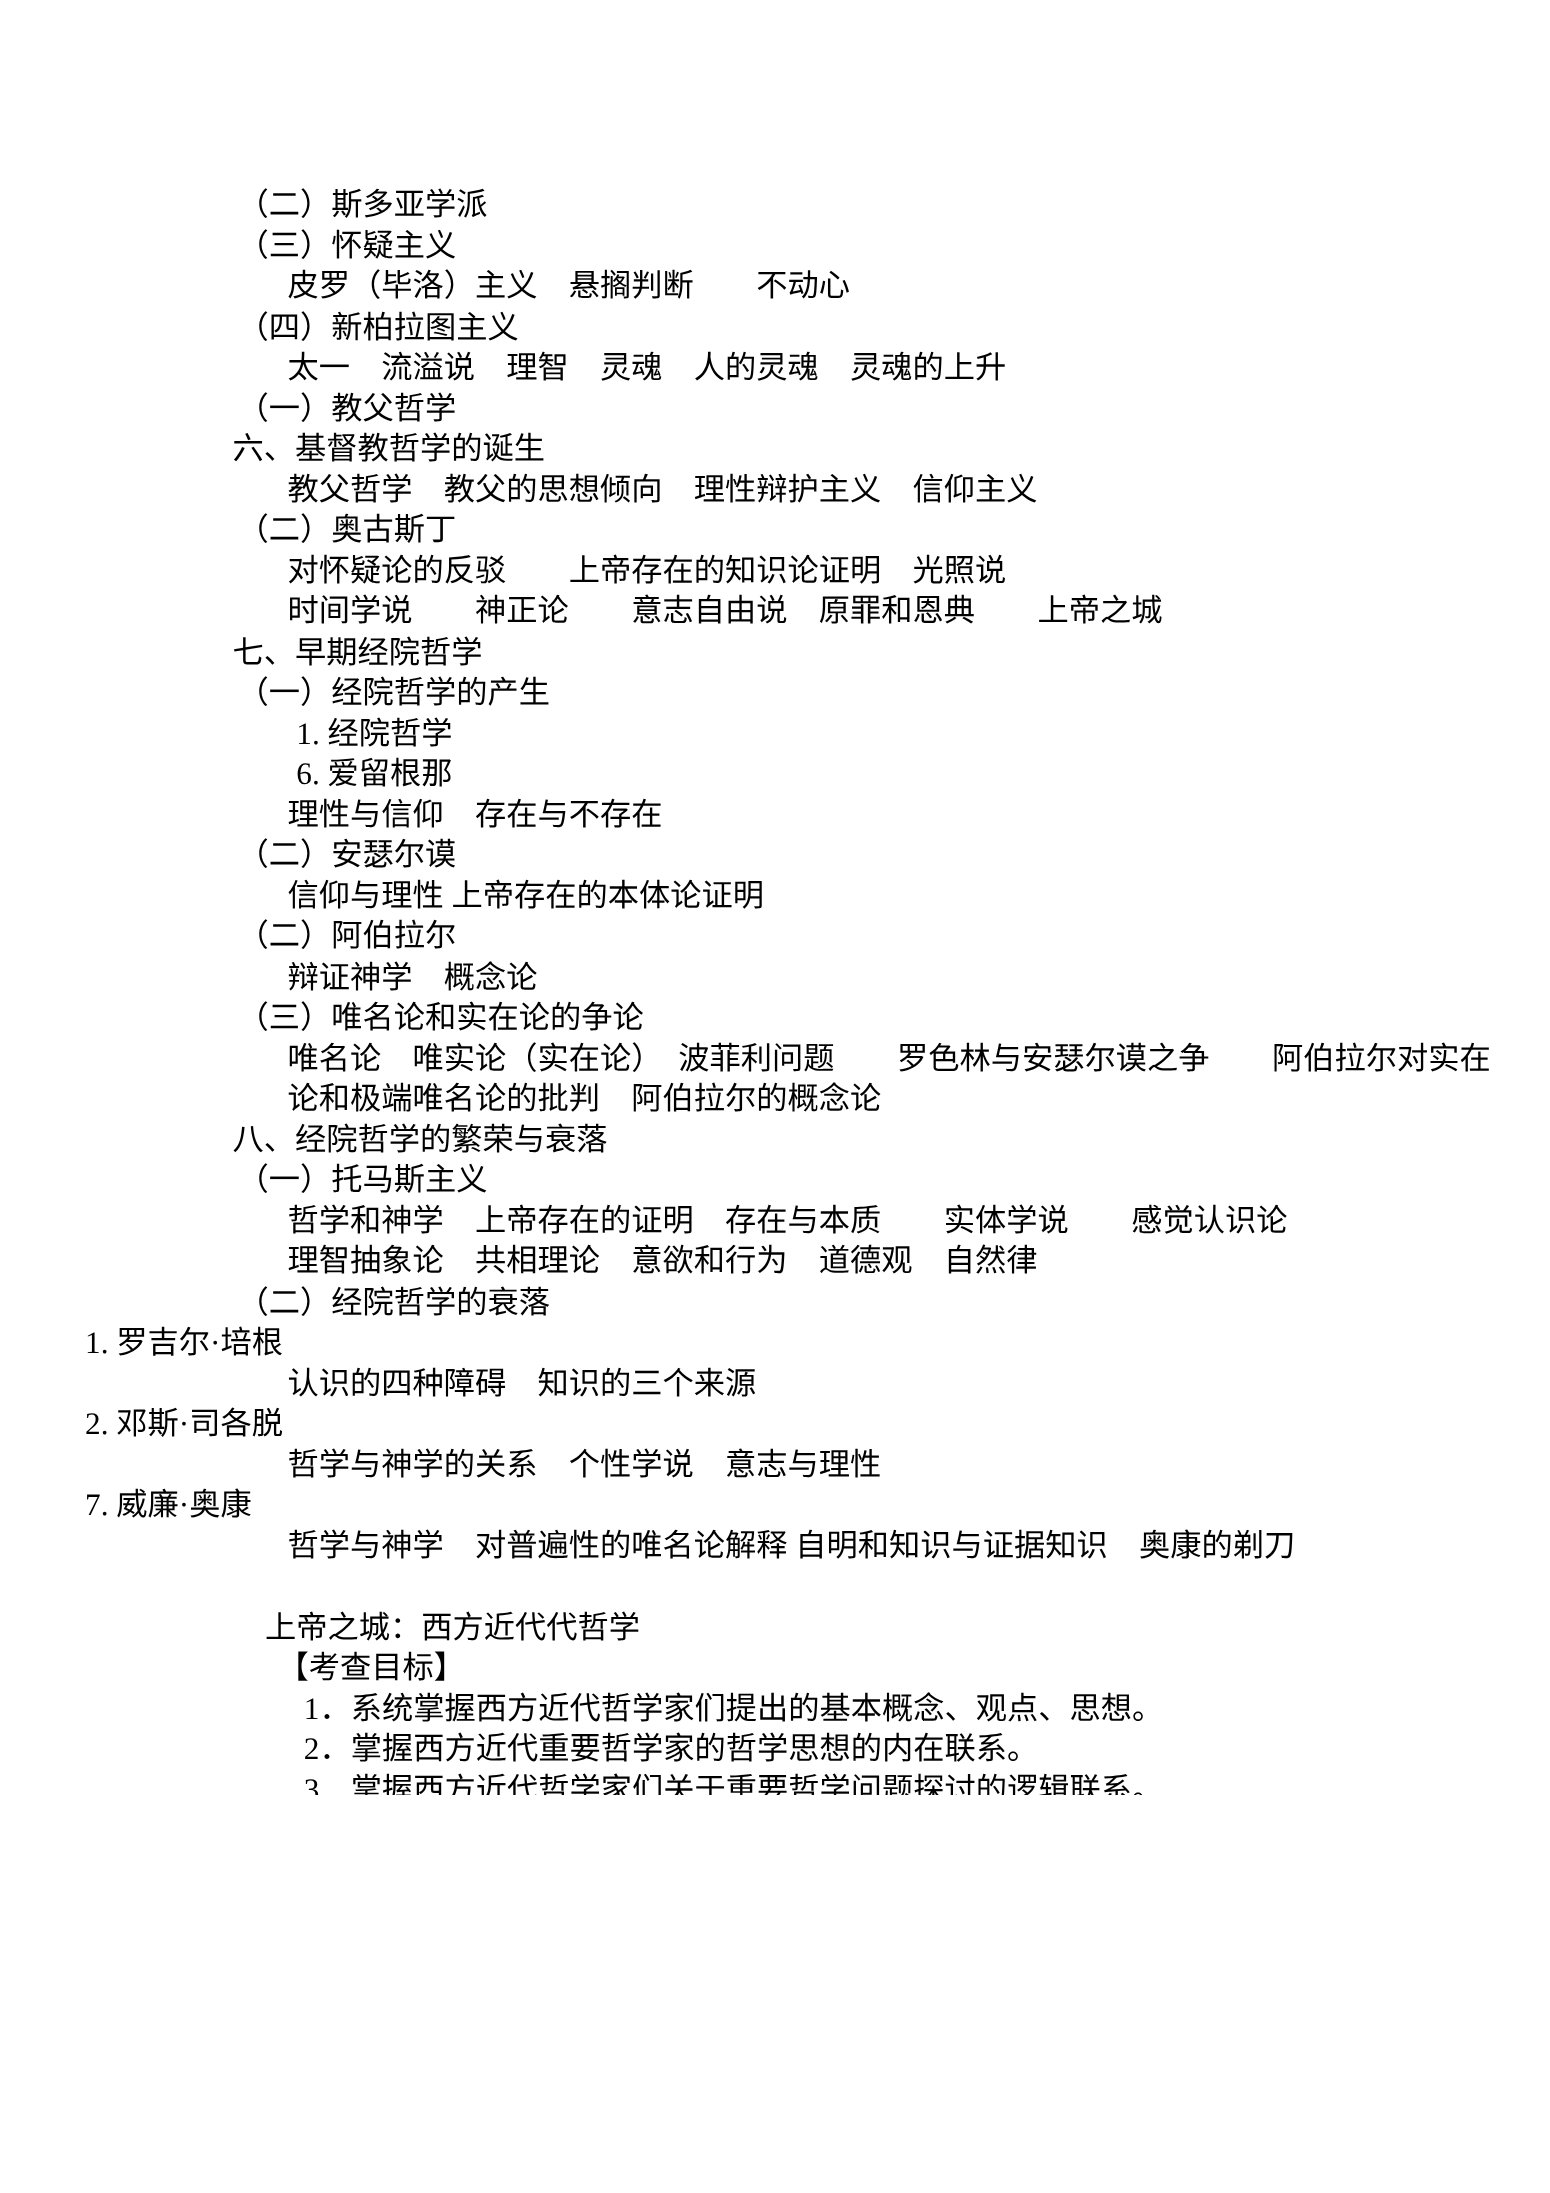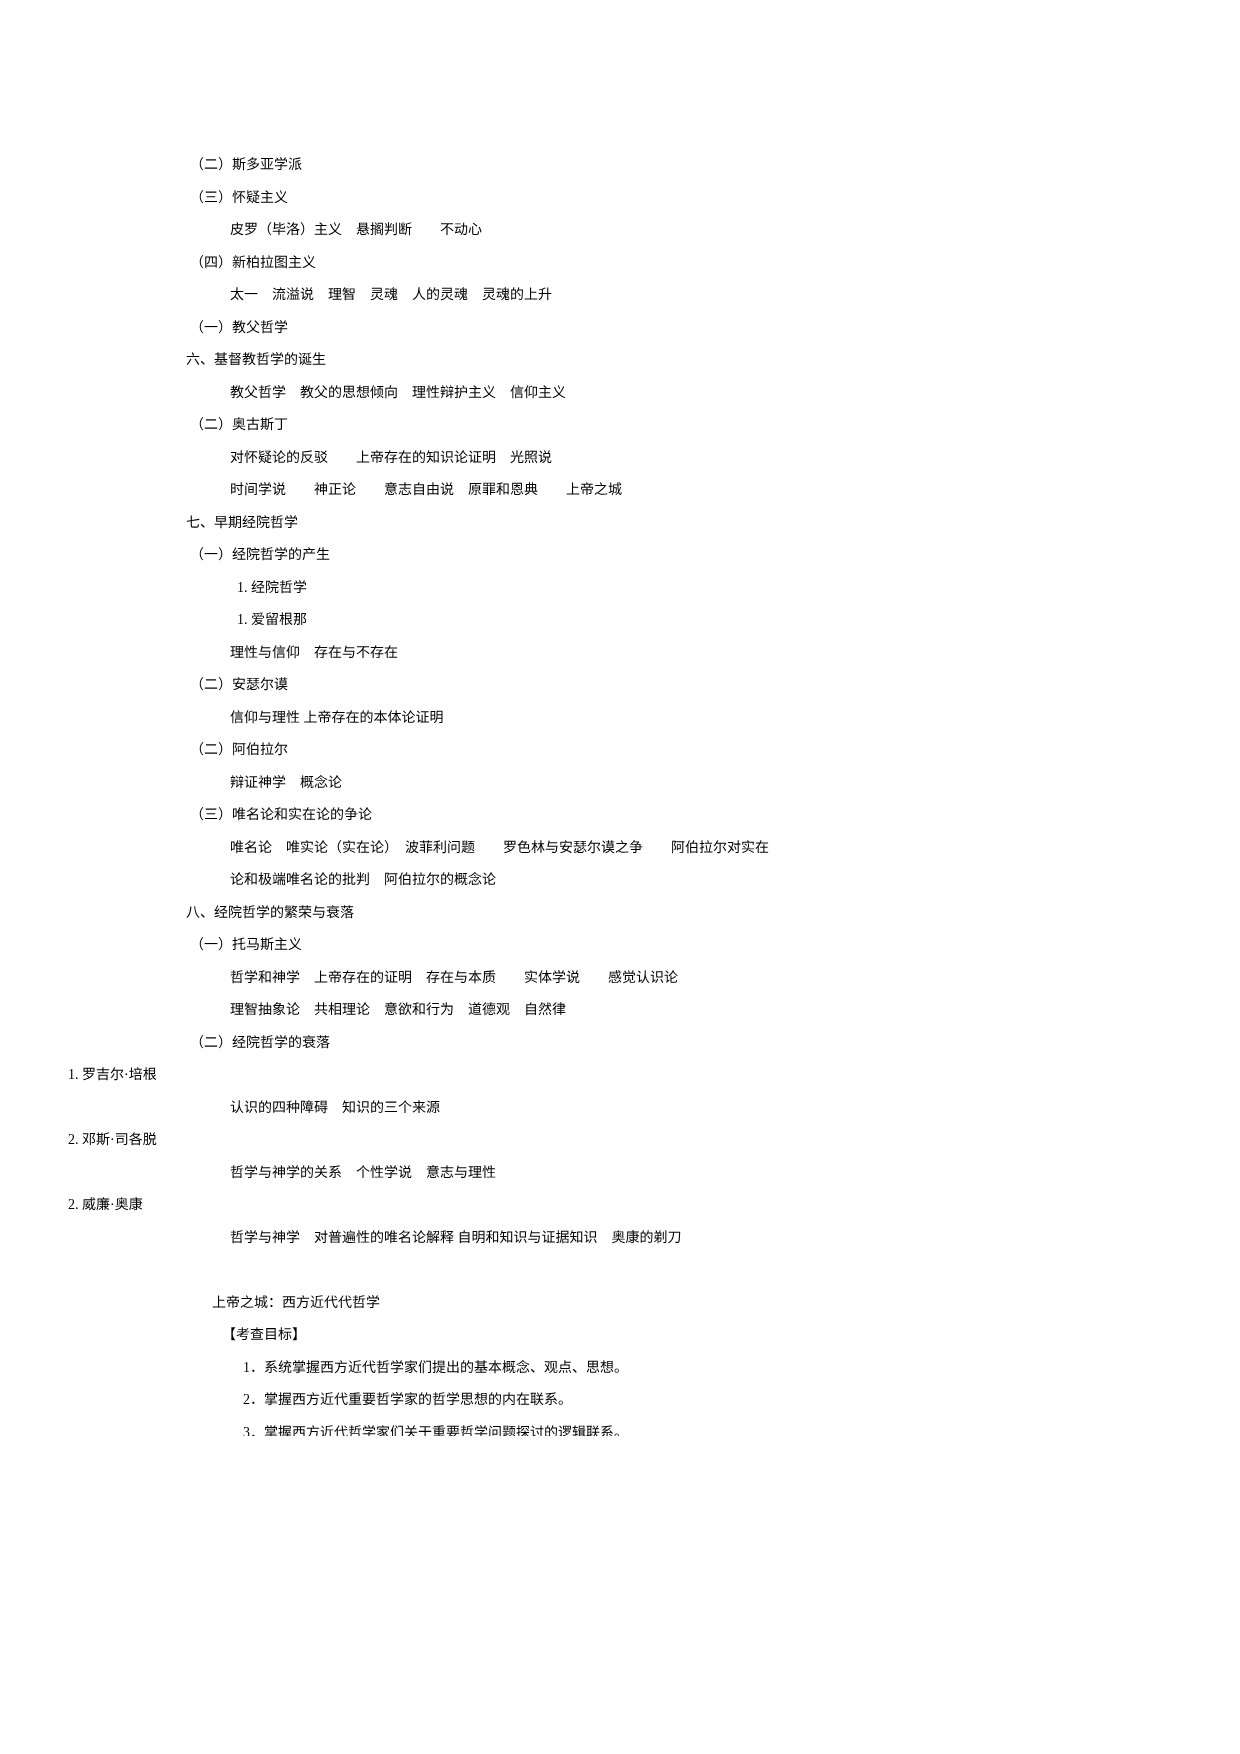--- a/index.html
+++ b/index.html
@@ -3,21 +3,21 @@
 <meta charset="utf-8">
 <style>
   html, body { margin: 0; padding: 0; }
   .page {
     position: relative;
     width: 1240px;
     height: 1436px;
     background: #ffffff;
     overflow: hidden;
     font-family: "Liberation Serif", "DejaVu Serif", serif;
-    font-size: 14px;
+    font-size: 25px;
     color: #000000;
   }
   .doc { padding-top: 149px; }
   .line {
     line-height: 32.5px;
     height: 32.5px;
     white-space: pre;
   }
   
   .l-num     { padding-left: 186px; } 
@@ -49,39 +49,39 @@
     <div class="line l-content">太一　流溢说　理智　灵魂　人的灵魂　灵魂的上升</div>
     <div class="line l-paren">（一）教父哲学</div>
     <div class="line l-num">六、基督教哲学的诞生</div>
     <div class="line l-content">教父哲学　教父的思想倾向　理性辩护主义　信仰主义</div>
     <div class="line l-paren">（二）奥古斯丁</div>
     <div class="line l-content">对怀疑论的反驳　　上帝存在的知识论证明　光照说</div>
     <div class="line l-content">时间学说　　神正论　　意志自由说　原罪和恩典　　上帝之城</div>
     <div class="line l-num">七、早期经院哲学</div>
     <div class="line l-paren">（一）经院哲学的产生</div>
     <div class="line l-subnum">1. 经院哲学</div>
-    <div class="line l-subnum">1. 爱留根那</div>
+    <div class="line l-subnum">6. 爱留根那</div>
     <div class="line l-content">理性与信仰　存在与不存在</div>
     <div class="line l-paren">（二）安瑟尔谟</div>
     <div class="line l-content">信仰与理性 上帝存在的本体论证明</div>
     <div class="line l-paren">（二）阿伯拉尔</div>
     <div class="line l-content">辩证神学　概念论</div>
     <div class="line l-paren">（三）唯名论和实在论的争论</div>
     <div class="line l-content">唯名论　唯实论（实在论）　波菲利问题　　罗色林与安瑟尔谟之争　　阿伯拉尔对实在</div>
     <div class="line l-content">论和极端唯名论的批判　阿伯拉尔的概念论</div>
     <div class="line l-num">八、经院哲学的繁荣与衰落</div>
     <div class="line l-paren">（一）托马斯主义</div>
     <div class="line l-content">哲学和神学　上帝存在的证明　存在与本质　　实体学说　　感觉认识论</div>
     <div class="line l-content">理智抽象论　共相理论　意欲和行为　道德观　自然律</div>
     <div class="line l-paren">（二）经院哲学的衰落</div>
     <div class="line l-item">1. 罗吉尔·培根</div>
     <div class="line l-content">认识的四种障碍　知识的三个来源</div>
     <div class="line l-item">2. 邓斯·司各脱</div>
     <div class="line l-content">哲学与神学的关系　个性学说　意志与理性</div>
-    <div class="line l-item">2. 威廉·奥康</div>
+    <div class="line l-item">7. 威廉·奥康</div>
     <div class="line l-content">哲学与神学　对普遍性的唯名论解释 自明和知识与证据知识　奥康的剃刀</div>
     <div class="line l-part gap-before">上帝之城：西方近代代哲学</div>
     <div class="line l-target">【考查目标】</div>
     <div class="line l-goal">1．系统掌握西方近代哲学家们提出的基本概念、观点、思想。</div>
     <div class="line l-goal">2．掌握西方近代重要哲学家的哲学思想的内在联系。</div>
     <div class="line l-goal">3．掌握西方近代哲学家们关于重要哲学问题探讨的逻辑联系。</div>
     <div class="line l-num gap-before">一、经验论的产生</div>
     <div class="line l-paren">（一）经验论与唯理论</div>
   </div>
   <div class="pagenum">10</div>

